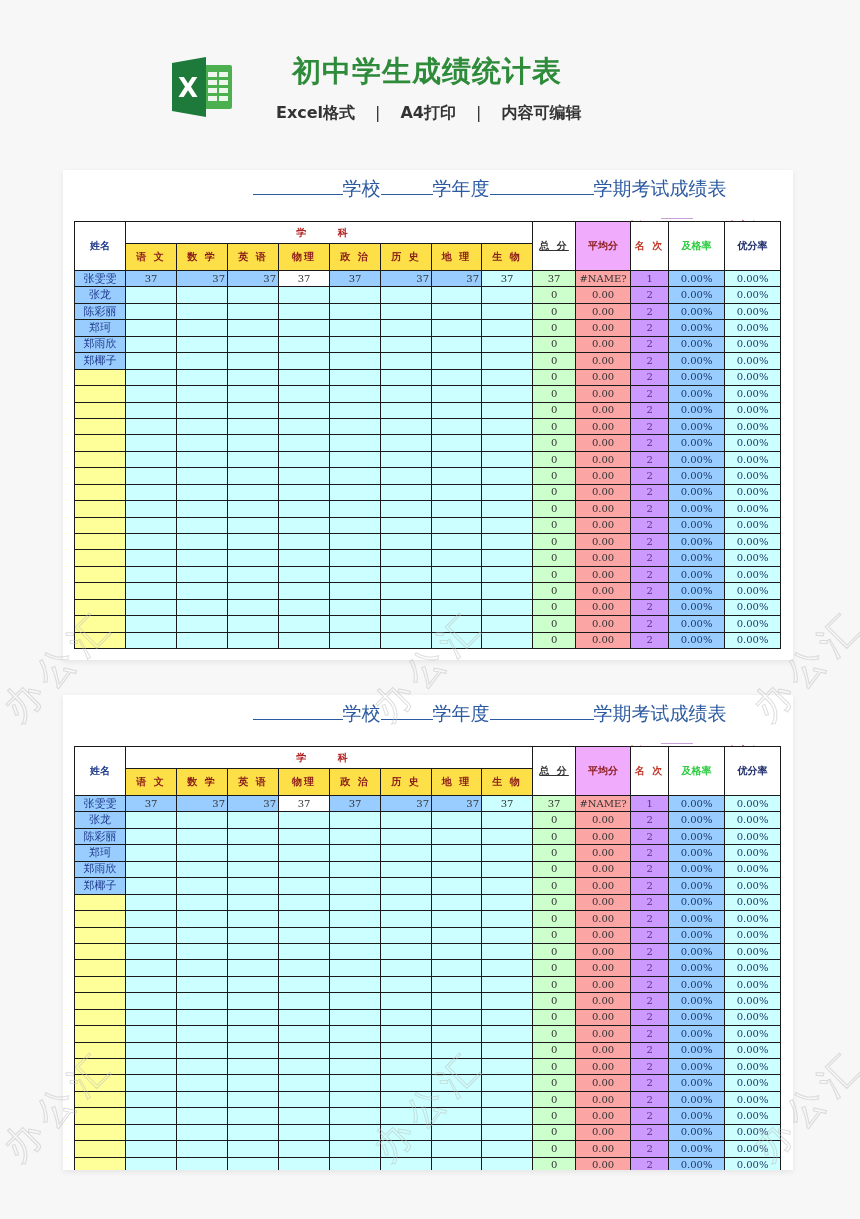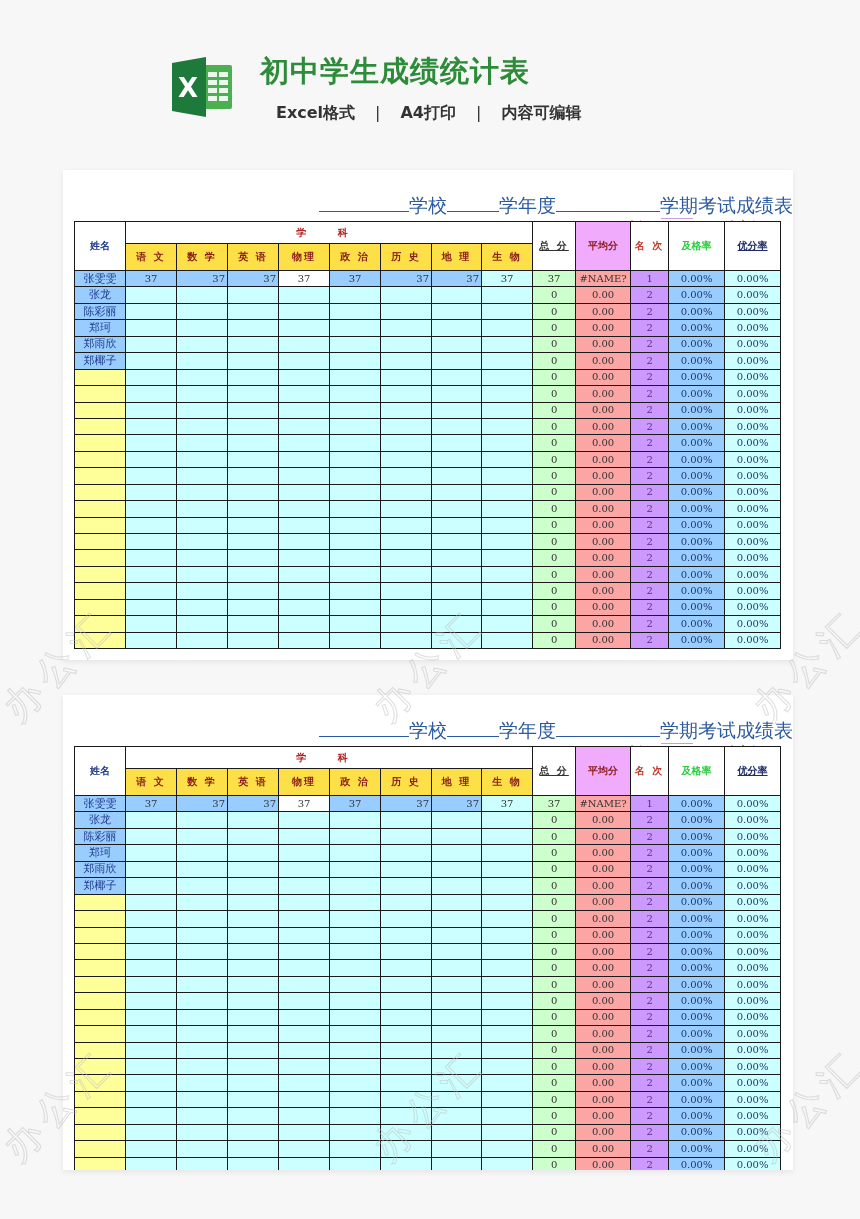--- a/index.html
+++ b/index.html
@@ -1,45 +1,45 @@
 <!DOCTYPE html>
 <html><head>
 <meta charset="utf-8">
 <style>
   * { box-sizing: border-box; margin: 0; padding: 0; }
   html, body { width: 860px; height: 1219px; background: #f7f7f7; overflow: hidden; position: relative; }
   body { font-family: "DejaVu Sans", sans-serif; }
 
   .header { position: absolute; left: 0; top: 0; width: 860px; height: 160px; }
   .xl-icon { position: absolute; left: 172px; top: 57px; width: 62px; height: 60px; }
-  .main-title { position: absolute; left: 260px; top: 52px; font-size: 29px; font-weight: bold; color: #2e8b3a; letter-spacing: 1px; font-family: "DejaVu Sans", sans-serif; }
+  .main-title { position: absolute; left: 292px; top: 52px; font-size: 29px; font-weight: bold; color: #2e8b3a; letter-spacing: 1px; font-family: "DejaVu Sans", sans-serif; }
   .subtitle { position: absolute; left: 276px; top: 103px; font-size: 16px; font-weight: bold; color: #333; display: flex; gap: 0; white-space: nowrap; }
   .subtitle .sep { margin: 0 20px; color: #333; font-weight: normal; }
 
   .sheet { position: absolute; left: 63px; width: 730px; background: #fff; box-shadow: 0 2px 6px rgba(0,0,0,0.08); overflow: hidden; }
   .sheet1 { top: 170px; height: 490px; }
   .sheet2 { top: 695px; height: 475px; }
 
-  .sheet-title { position: absolute; left: 0; top: 22px; width: 730px; text-align: right; padding-left: 123px; font-size: 19px; color: #2c5aa0; font-family: "DejaVu Serif", serif; white-space: nowrap; }
+  .sheet-title { position: absolute; left: 0; top: 5px; width: 730px; text-align: center; padding-left: 123px; font-size: 19px; color: #2c5aa0; font-family: "DejaVu Serif", serif; white-space: nowrap; }
   .sheet-title .blank { display: inline-block; border-bottom: 1.5px solid #2c5aa0; height: 20px; vertical-align: baseline; }
   .meta-line { position: absolute; top: 48px; font-size: 12px; color: #b91c1c; font-family: "DejaVu Serif", serif; }
   .meta-class { left: 563px; }
   .meta-class-blank { position: absolute; left: 598px; top: 48px; width: 32px; border-bottom: 1px solid #c8a0d8; }
   .meta-teacher { left: 663px; }
 
   table.grades { position: absolute; left: 11px; top: 51px; border-collapse: collapse; table-layout: fixed; width: 706px; }
   table.grades td { border: 1px solid #1a1a1a; font-family: "DejaVu Serif", serif; font-size: 10px; text-align: center; height: 16.45px; padding: 0; white-space: nowrap; overflow: hidden; line-height: 14px; }
   .h-name { font-weight: bold; color: #1f3a8a; font-size: 10px; background: #fff; }
   .h-subject-group { color: #b22222; font-weight: bold; font-size: 10px; letter-spacing: 14px; height: 22px !important; background: #fff; }
   .h-sub { color: #8b1a1a; font-weight: bold; font-size: 10px; height: 27px !important; background: #fde047; letter-spacing: 2px; }
   .h-total { color: #333; font-weight: bold; background: #fff; letter-spacing: 2px; text-decoration: underline; }
   .h-avg { color: #8b1a1a; font-weight: bold; background: #f0abfc; }
   .h-rank { color: #c0392b; font-weight: bold; background: #fff; letter-spacing: 2px; }
   .h-pass { color: #2ecc40; font-weight: bold; background: #fff; }
-  .h-excel { color: #1f2d6b; font-weight: bold; background: #fff; text-decoration: underline; }
+  .h-excel { color: #1f2d6b; font-weight: bold; background: #fff; }
 
   .c-name-filled { background: #99ccff; color: #1f3a8a; font-size: 11px !important; }
   .c-name-empty { background: #ffff99; }
   .c-score { background: #ccffff; }
   .c-score-first { background: #99ccff; color: #333; }
   .c-score-white { background: #fff; color: #333; }
   .c-score-cyan { background: #ccffff; color: #333; }
   .c-total { background: #ccffcc; color: #333; }
   .c-avg { background: #fca5a5; color: #333; }
   .c-rank { background: #cc99ff; color: #5a2d82; }

